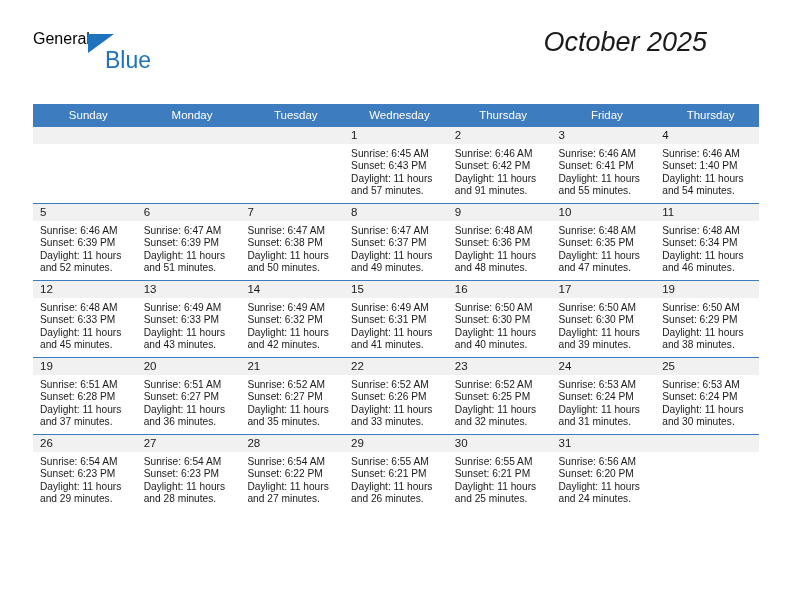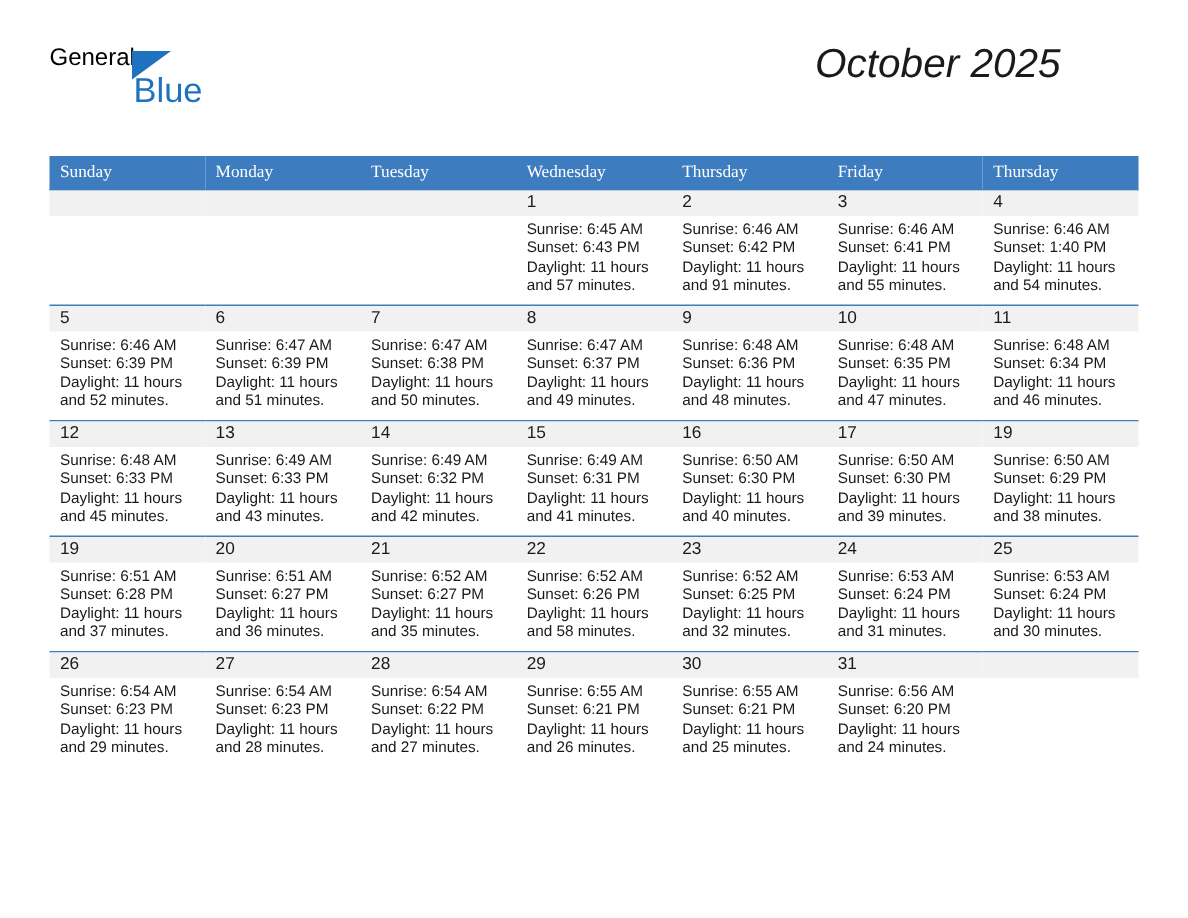--- a/index.html
+++ b/index.html
@@ -45,21 +45,21 @@
     vertical-align: top;
     margin-left: -2px;
     margin-top: 4px;
   }
   .logo-blue {
     display: block;
     font-size: 23px;
     color: #1f72bd;
     line-height: 23px;
     margin-top: -4px;
-    margin-left: 56px;
+    margin-left: 72px;
   }
   .title-block {
     position: absolute;
     right: 0;
     top: 0;
     text-align: right;
   }
   .cal-title {
     font-size: 27px;
     color: #1a1a1a;
@@ -82,25 +82,24 @@
     top: 104px;
     width: 726px;
     border-collapse: collapse;
     table-layout: fixed;
   }
   .calendar th {
     background: #3d7cbf;
     color: #ffffff;
     font-size: 11.5px;
     font-weight: normal;
-    text-align: left;
+    text-align: center;
     padding: 5px 0 5px 7px;
     height: 11px;
     border: none;
-    font-family: Liberation Serif, serif;
   }
   .calendar td {
     vertical-align: top;
     padding: 0;
     border: none;
     border-top: 1.4px solid #3d7cbf;
     background: #ffffff;
     height: 76px;
   }
   .daycell {
@@ -435,21 +434,21 @@
             </div>
           </div>
         </td>
         <td>
           <div class="daycell">
             <div class="daynum-band">22</div>
             <div class="details">
               <div>Sunrise: 6:52 AM</div>
               <div>Sunset: 6:26 PM</div>
               <div>Daylight: 11 hours</div>
-              <div>and 58 minutes.</div>
+              <div>and 33 minutes.</div>
             </div>
           </div>
         </td>
         <td>
           <div class="daycell">
             <div class="daynum-band">23</div>
             <div class="details">
               <div>Sunrise: 6:52 AM</div>
               <div>Sunset: 6:25 PM</div>
               <div>Daylight: 11 hours</div>

